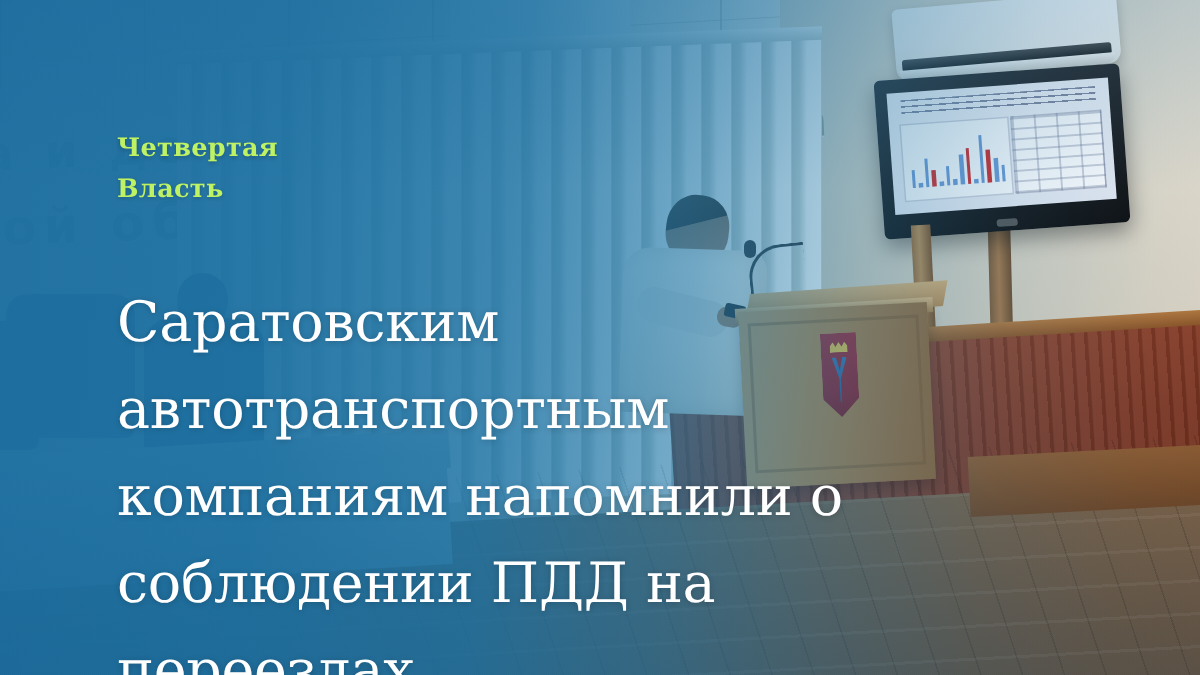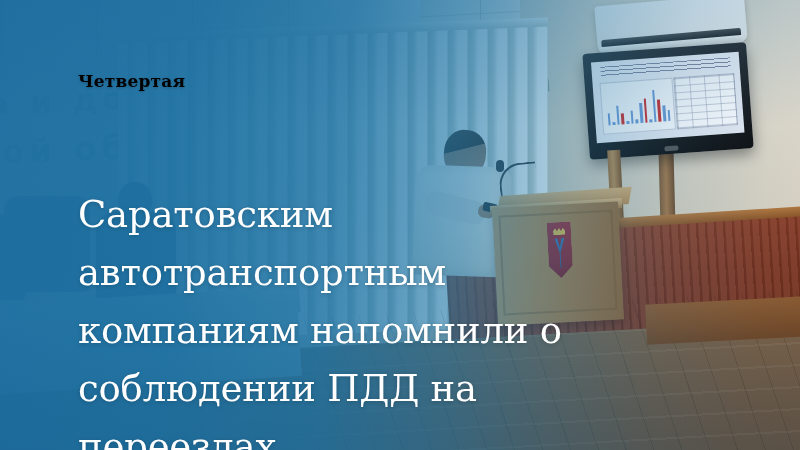--- a/index.html
+++ b/index.html
@@ -475,22 +475,22 @@
       rgba(20,95,145,.18) 0%,
       rgba(20,95,145,0) 28%,
       rgba(20,95,145,0) 70%,
       rgba(14,80,128,.12) 100%
     );
   }
 
   
   .brand {
     position: absolute;
-    left: 78px; top: 68px;
-    color: #000000;
+    left: 78px; top: 86px;
+    color: #bef264;
     font-family: "DejaVu Serif", "Liberation Serif", serif;
     font-weight: 700;
     font-size: 17px;
     line-height: 27px;
     letter-spacing: .2px;
     text-shadow: 0 1px 3px rgba(0,0,0,.22);
   }
   .brand-line { display: block; }
 
   .headline {
@@ -601,17 +601,18 @@
     <div class="seated-body"></div>
     <div class="desk-front"></div>
     <div class="desk-skirt"></div>
   </div>
 
   <div class="tint"></div>
   <div class="tint-vert"></div>
 
   <div class="brand">
     <span class="brand-line">Четвертая</span>
+    <span class="brand-line">Власть</span>
   </div>
 
   <h1 class="headline">Саратовским автотранспортным компаниям напомнили о соблюдении ПДД на переездах</h1>
 
 </div>
 
 </body></html>

